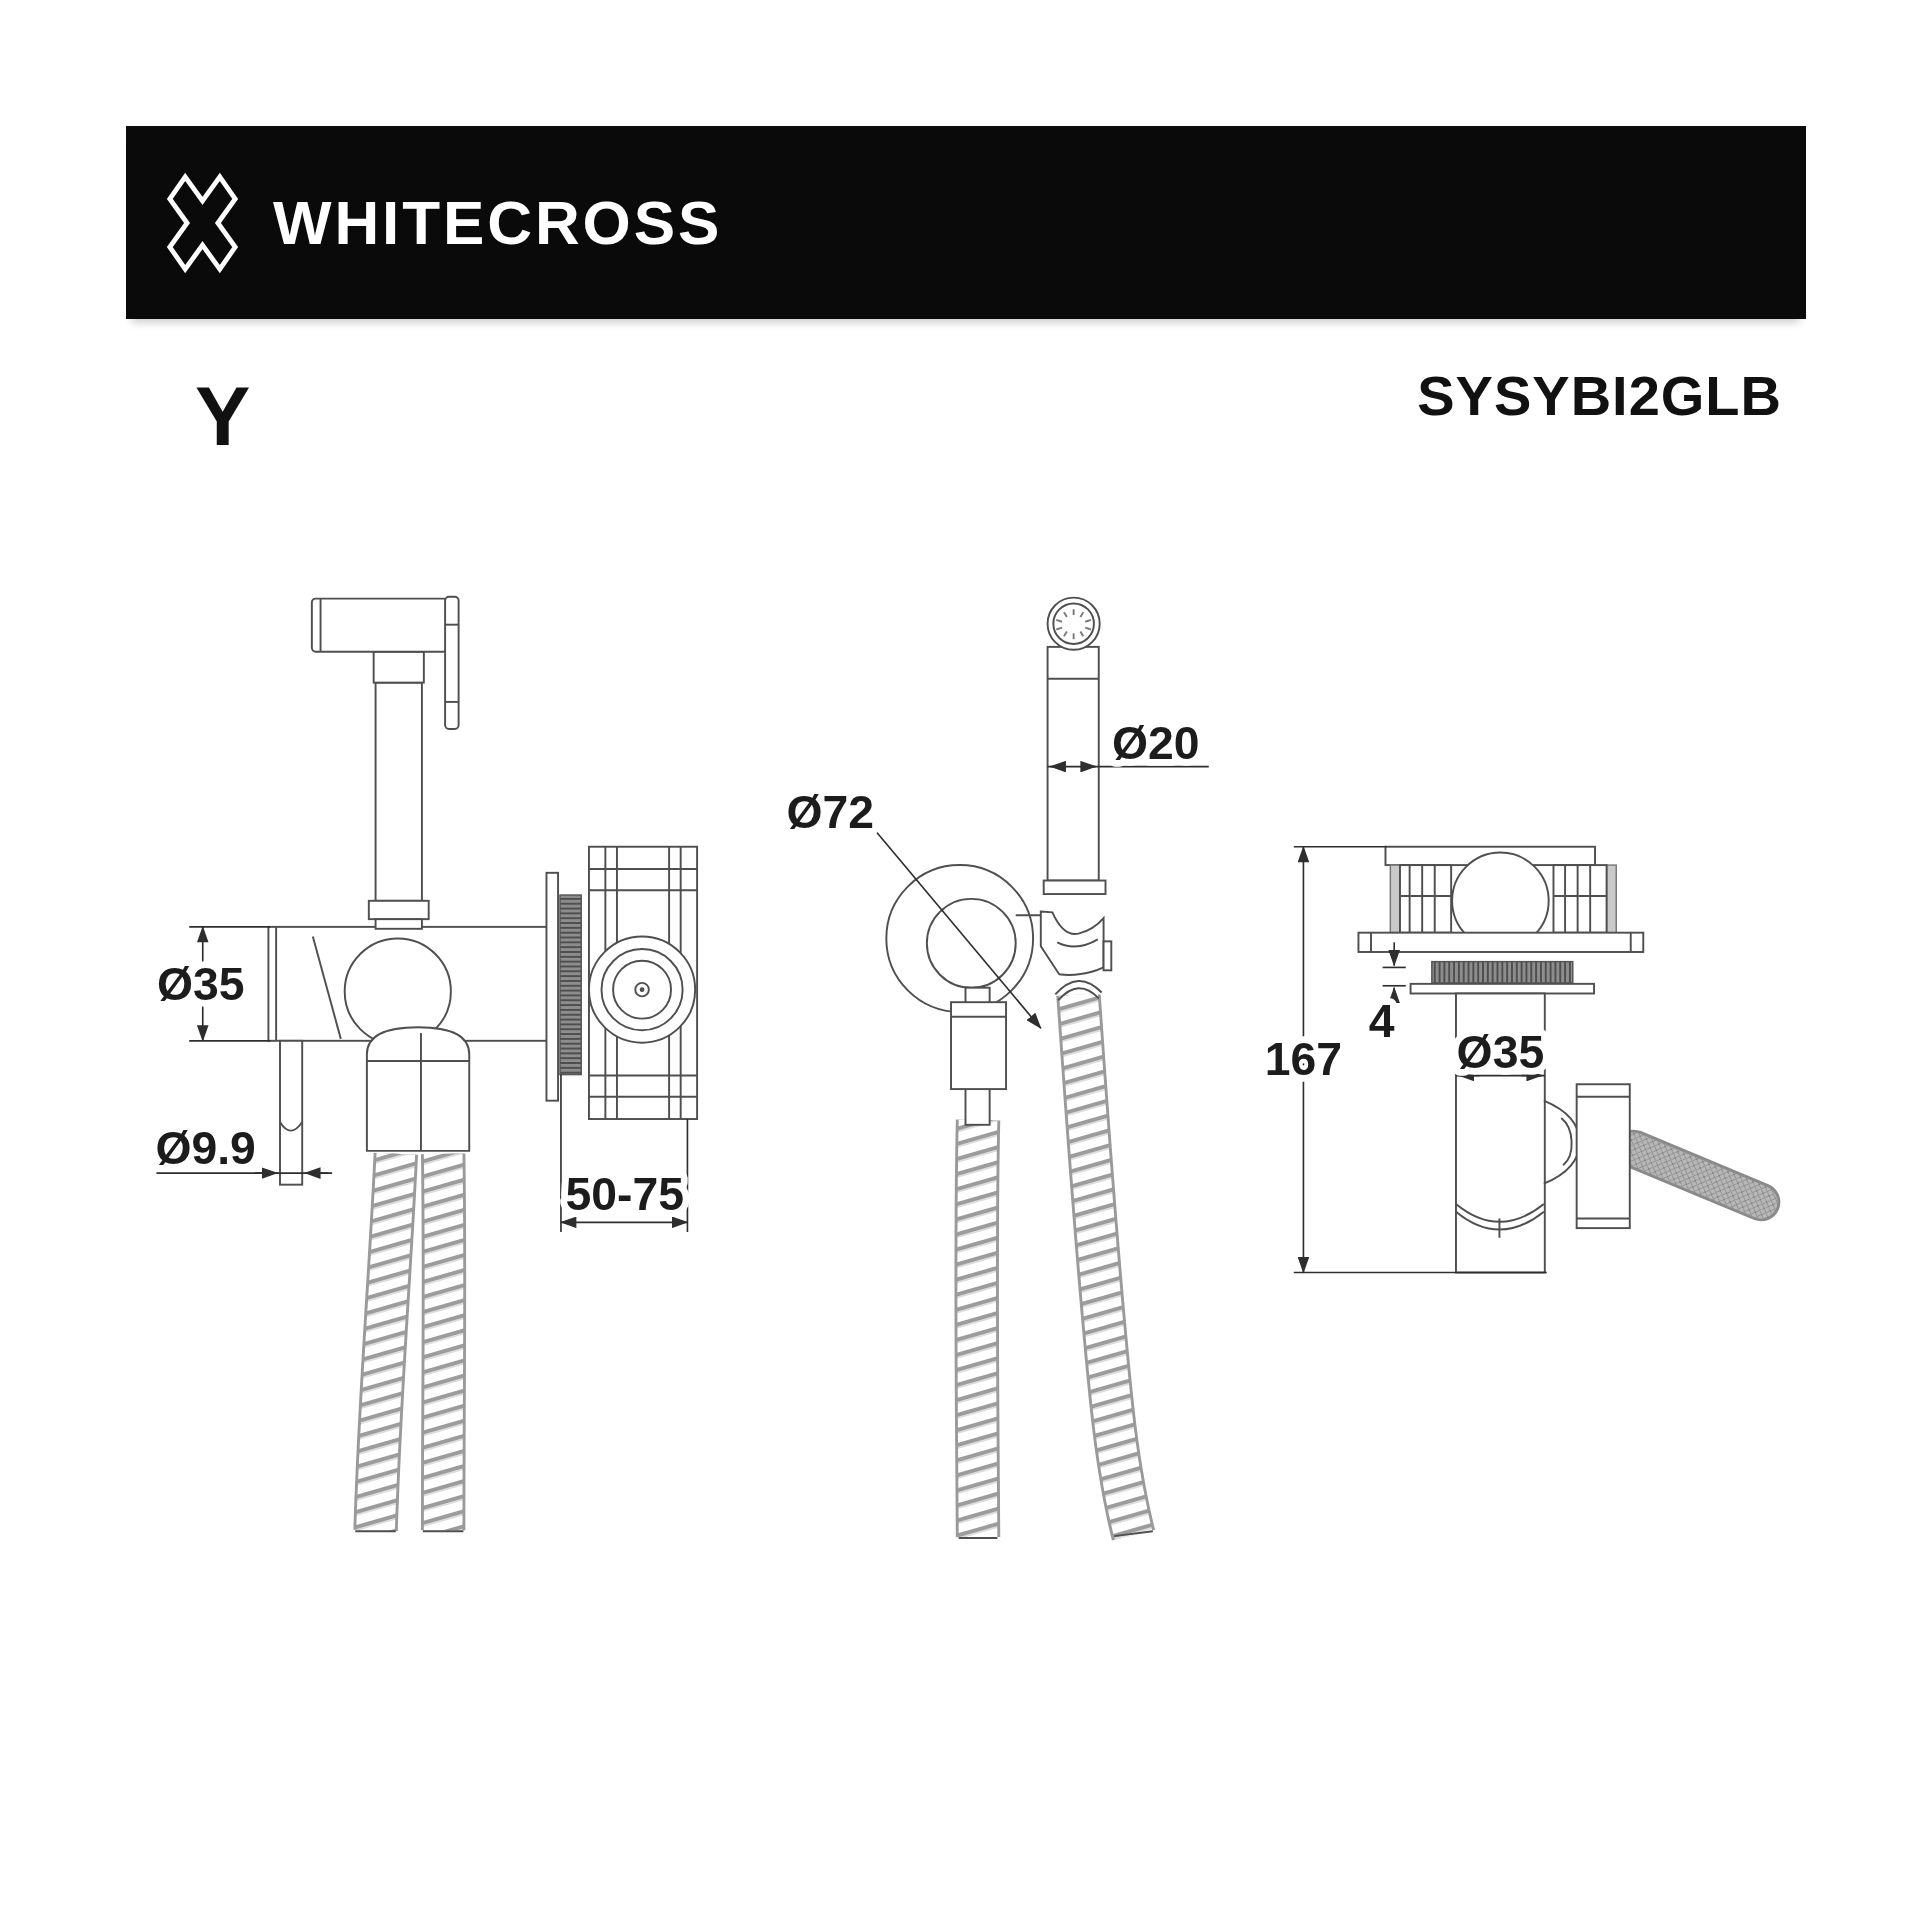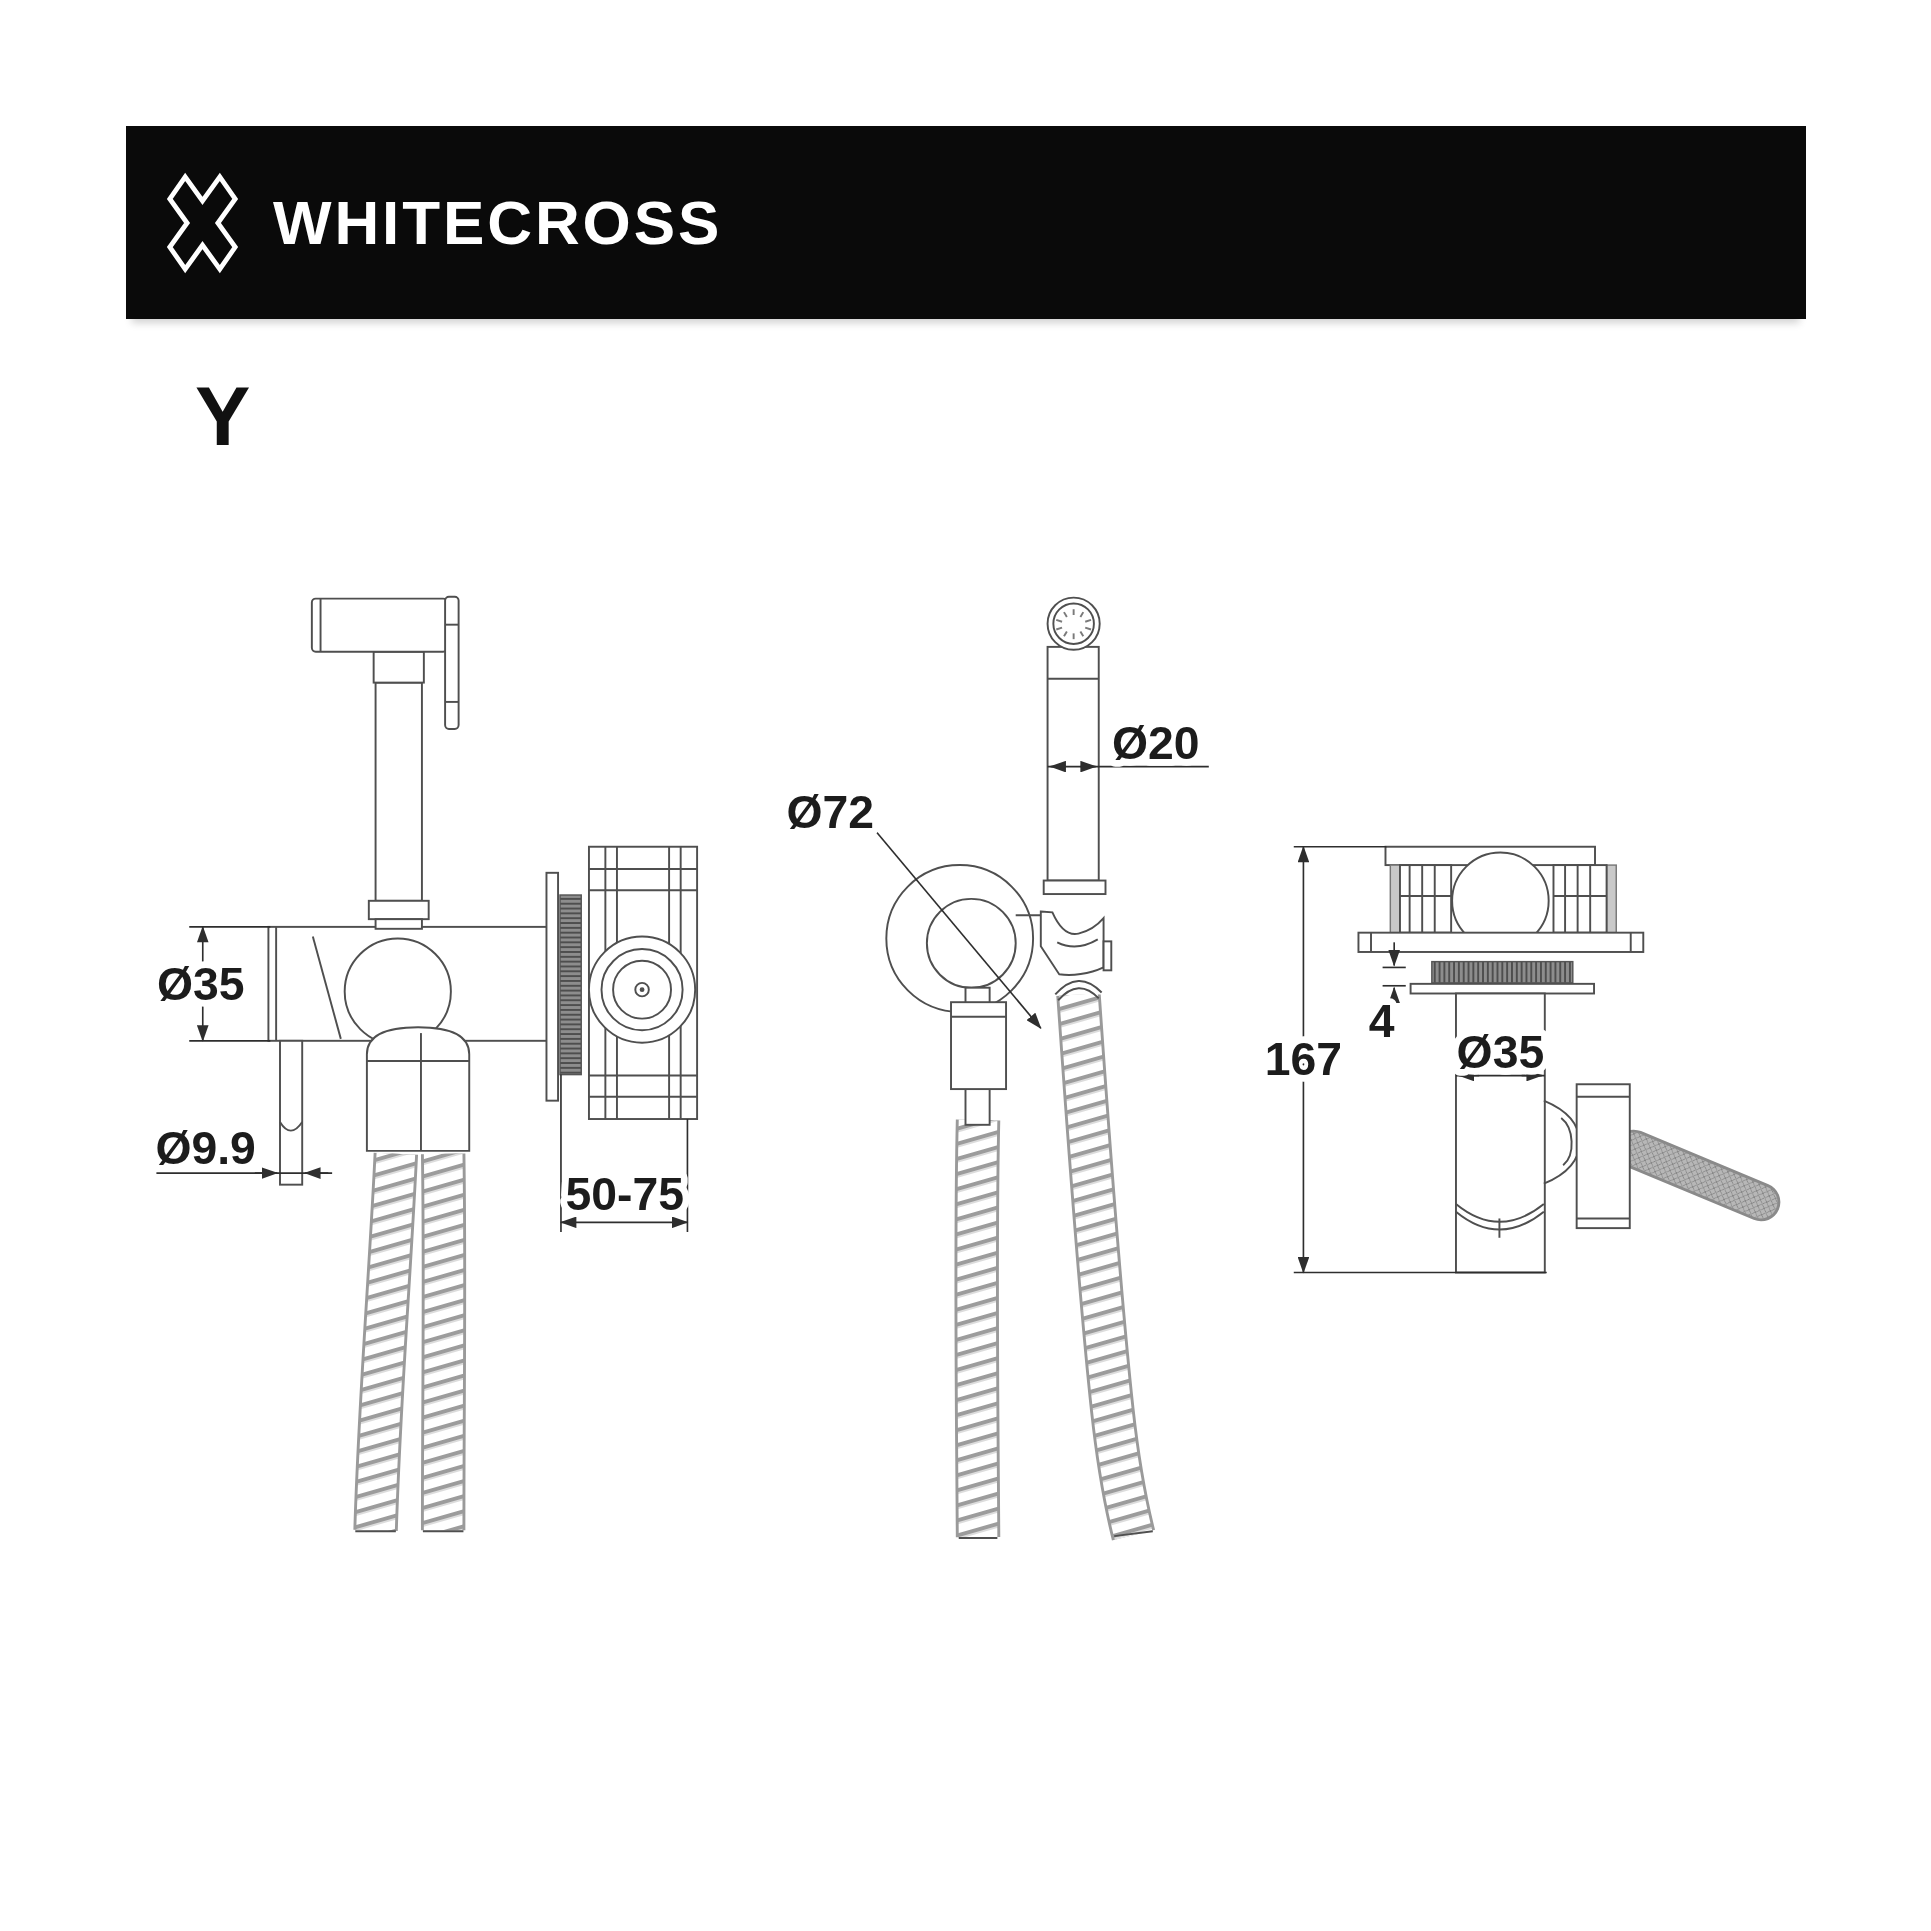--- a/index.html
+++ b/index.html
@@ -28,20 +28,21 @@
 <div class="page">
 
   <header class="banner">
     <svg class="logo" width="75" height="104" viewBox="-39 -54 78 108">
       <path d="M0,-23 L18,-48 L34,-25 L16,0 L34,25 L18,48 L0,23 L-18,48 L-34,25 L-16,0 L-34,-25 L-18,-48 Z" fill="none" stroke="#ffffff" stroke-width="5" stroke-linejoin="miter"></path>
     </svg>
     <div class="brand">WHITECROSS</div>
   </header>
 
   <div class="series">Y</div>
+  <div class="model">SYSYBI2GLB</div>
 
   <svg class="drawing" viewBox="0 0 2000 2000">
     <defs>
       <marker id="mA" markerWidth="18" markerHeight="12" refX="16" refY="6" orient="auto" markerUnits="userSpaceOnUse">
         <path d="M0,0 L17,6 L0,12 Z" fill="#2e2e2e"></path>
       </marker>
       <marker id="mB" markerWidth="18" markerHeight="12" refX="1" refY="6" orient="auto" markerUnits="userSpaceOnUse">
         <path d="M17,0 L0,6 L17,12 Z" fill="#2e2e2e"></path>
       </marker>
       <pattern id="ribs" width="64" height="15" patternUnits="userSpaceOnUse" patternTransform="rotate(-16)">

